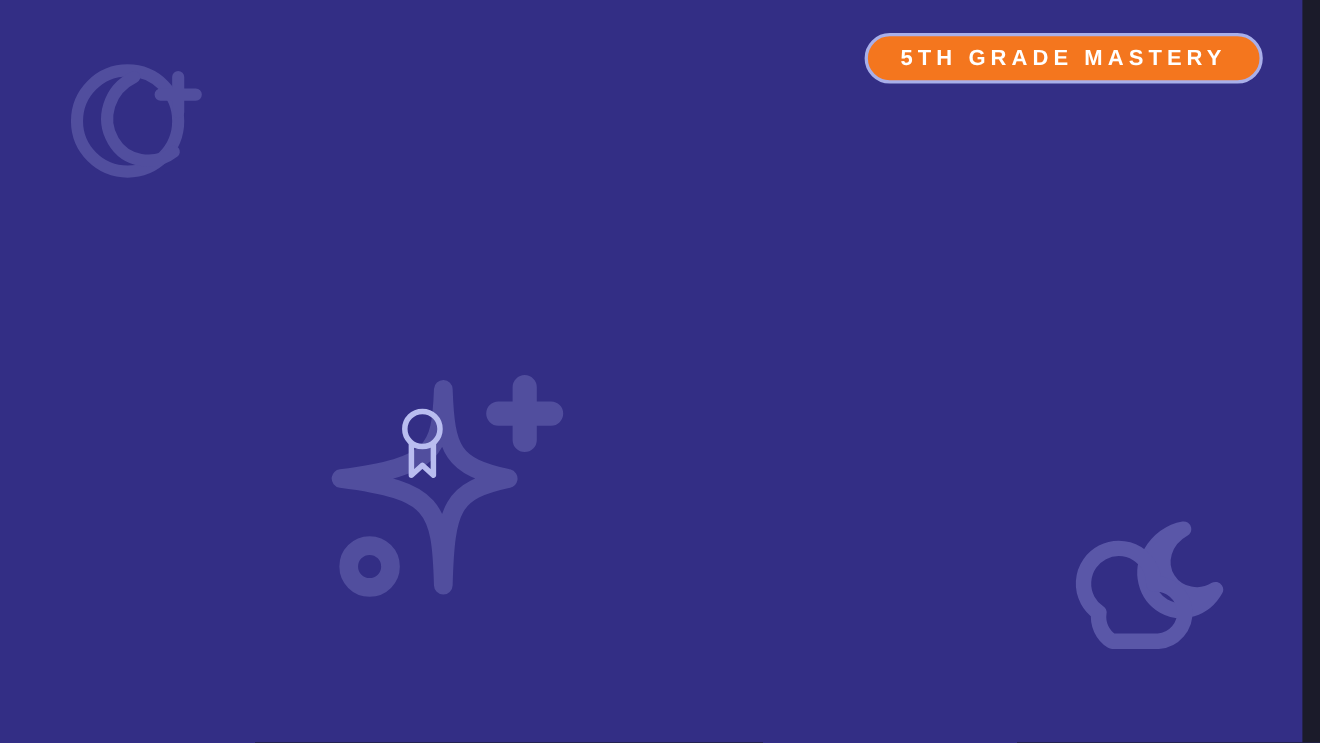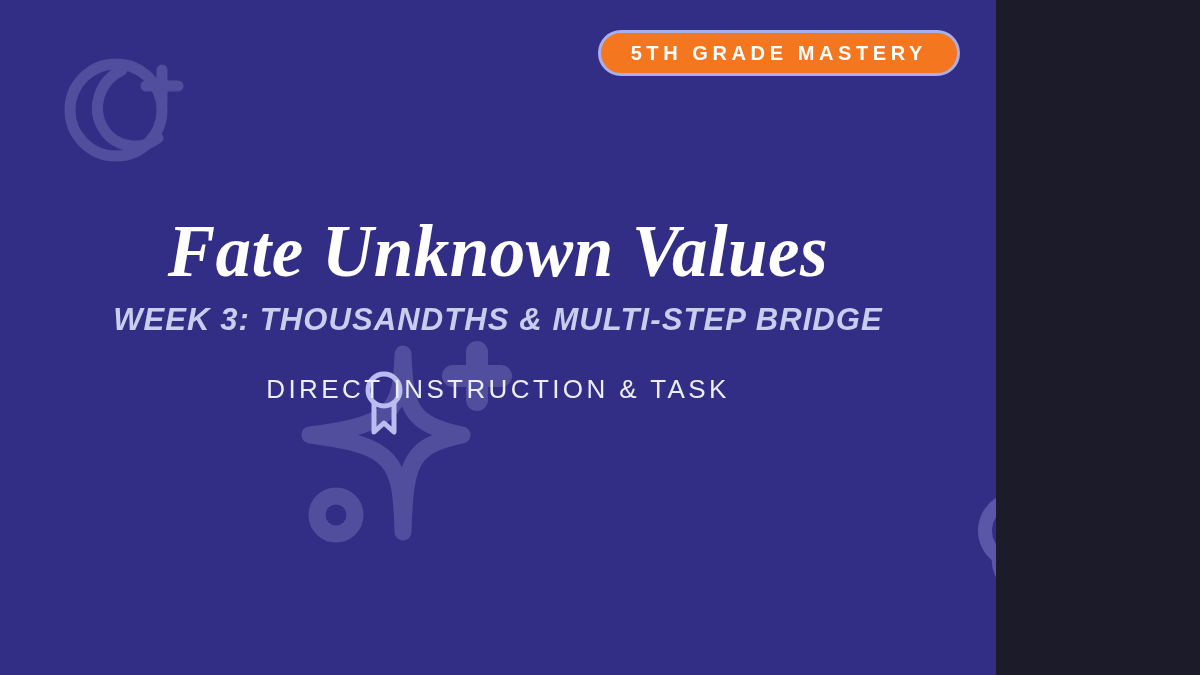--- a/index.html
+++ b/index.html
@@ -2,21 +2,21 @@
 <html><head>
 <meta charset="utf-8">
 <style>
   html, body {
     margin: 0;
     padding: 0;
     background: #1b1b2a;
   }
   .slide {
     position: relative;
-    width: 996px;
+    width: 1184px;
     height: 675px;
     overflow: hidden;
     background: #332e85;
     font-family: "Liberation Sans", sans-serif;
   }
 
   
   .deco {
     position: absolute;
     pointer-events: none;
@@ -134,19 +134,14 @@
       <path d="M78 48 C60 58 54 79 64 94 C73 108 93 112 107 103
                C97 121 76 127 60 118 C43 108 38 86 48 70 C55 58 66 50 78 48 Z" stroke="#5a57a8" stroke-width="14" stroke-linejoin="round" stroke-linecap="round" fill="none" transform="translate(35,-10)"></path>
       <path d="M44 122 a32 32 0 1 1 50 -26 a26 26 0 1 1 4 52 L56 148 a26 26 0 0 1 -12 -26 Z" stroke="#5a57a8" stroke-width="14" stroke-linejoin="round" fill="none" transform="translate(-8,-8)"></path>
     </svg>
   </div>
 
   <div class="badge">
     <span class="badge-label">5TH GRADE MASTERY</span>
   </div>
 
-  <div class="center-block">
-    <h1 class="title">Fate Unknown Values</h1>
-    <h2 class="subtitle">WEEK 3: THOUSANDTHS &amp; MULTI-STEP BRIDGE</h2>
-    <p class="tertiary">DIRECT INSTRUCTION &amp; TASK</p>
-  </div>
 
 </div>
 
 </body></html>

